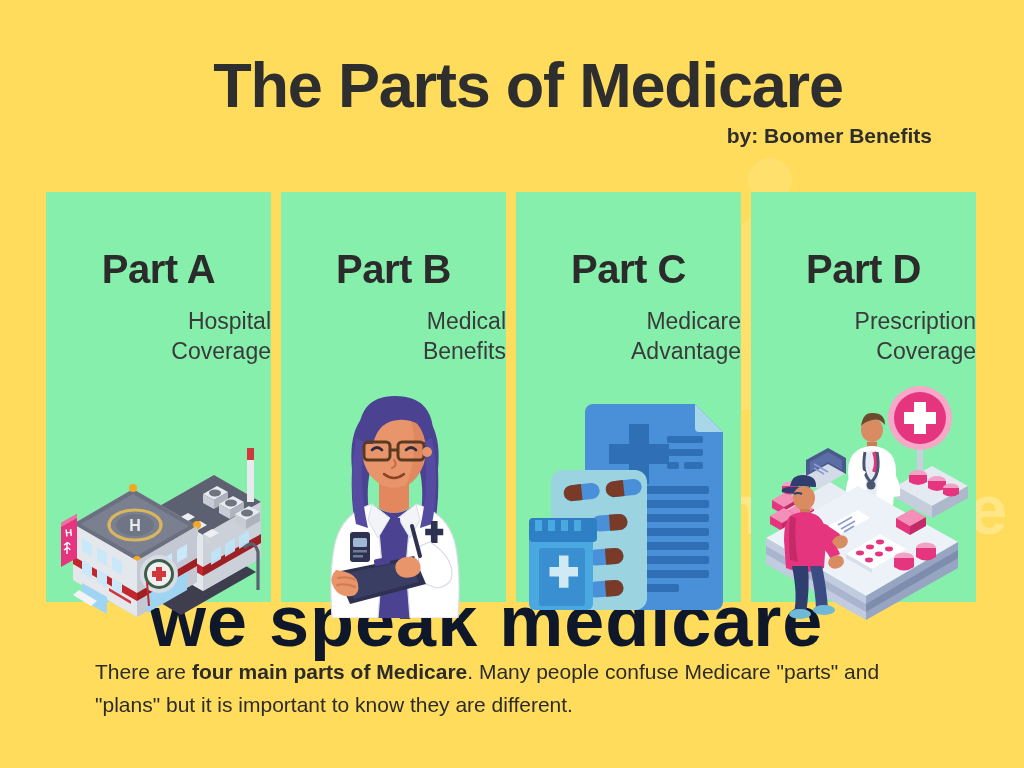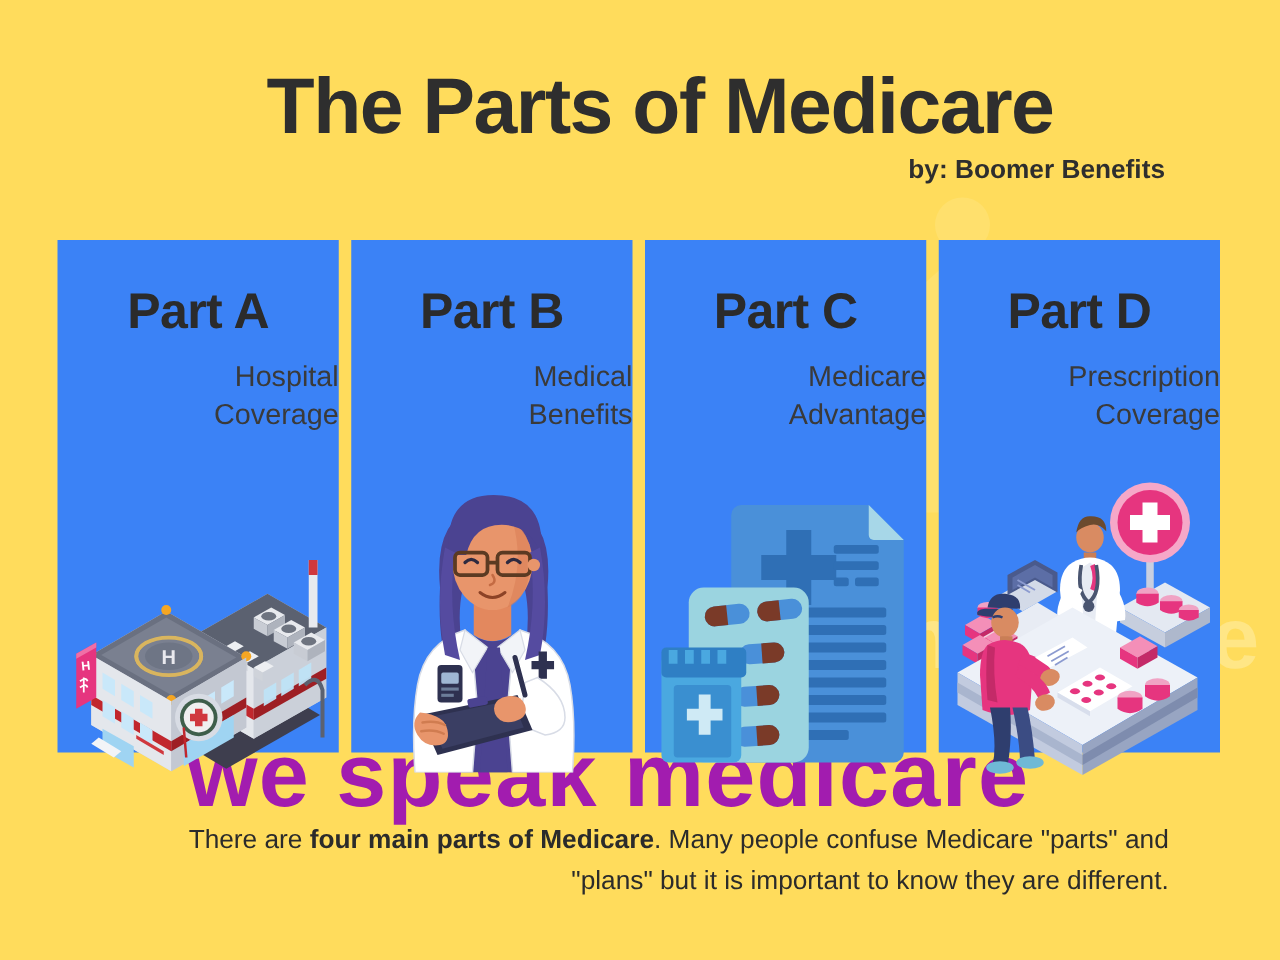--- a/index.html
+++ b/index.html
@@ -31,21 +31,21 @@
     width: 420px;
     height: 300px;
     opacity: 0.20;
   }
   #wm-text {
     position: absolute;
     left: 150px;
     top: 580px;
     font-size: 72px;
     font-weight: bold;
-    color: #a21caf;
+    color: #0f172a;
     letter-spacing: 1px;
     white-space: nowrap;
   }
   #wm-text-2 {
     position: absolute;
     left: 700px;
     top: 470px;
     font-size: 70px;
     font-weight: bold;
     color: #FFE88E;
@@ -86,22 +86,22 @@
     top: 192px;
     width: 930px;
     height: 410px;
     display: flex;
     gap: 10px;
     z-index: 1;
   }
   .card {
     position: relative;
     flex: 1 1 0;
-    background: #3b82f6;
-    padding-top: 36px;
+    background: #86efac;
+    padding-top: 56px;
   }
   .card-title {
     text-align: center;
     font-size: 40px;
     font-weight: bold;
     color: #2B2B2B;
     letter-spacing: -0.5px;
     line-height: 1.05;
   }
   .card-sub {
@@ -127,21 +127,21 @@
   #illo-b { top: 196px; height: 230px; }
   #illo-c { top: 196px; height: 232px; }
   #illo-d { top: 190px; height: 238px; }
 
   
   #footer {
     position: absolute;
     left: 95px;
     top: 656px;
     width: 840px;
-    text-align: right;
+    text-align: left;
     font-size: 21px;
     color: #2B2B2B;
     line-height: 1.55;
     z-index: 3;
   }
   #footer b { font-weight: bold; }
 </style>
 </head>
 <body>
 

